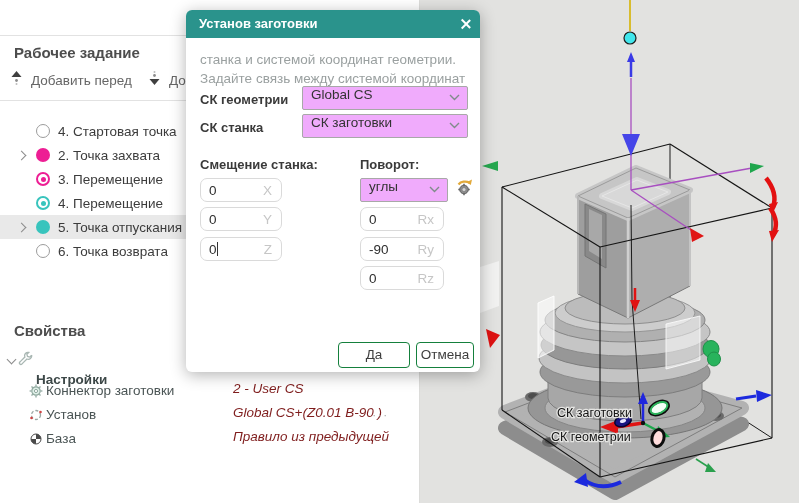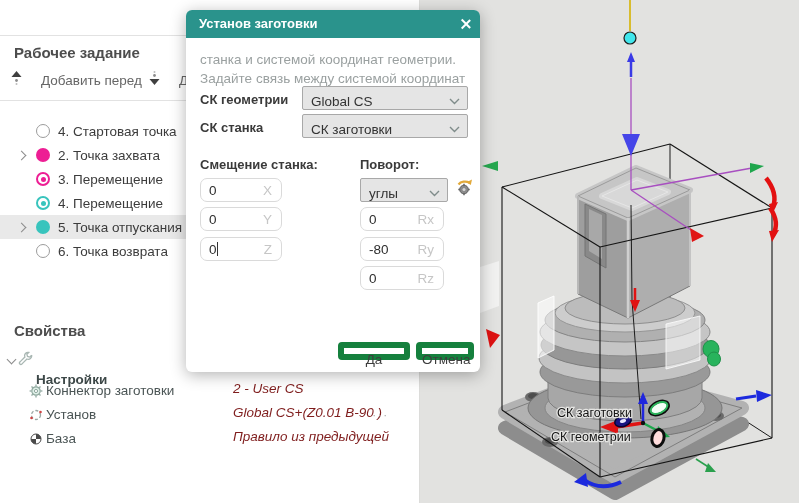--- a/index.html
+++ b/index.html
@@ -4,21 +4,21 @@
 <style>
   * { margin:0; padding:0; box-sizing:border-box; }
   html,body { width:799px; height:503px; overflow:hidden; }
   body { font-family:"Liberation Sans", sans-serif; background:#ffffff; }
   #app { position:relative; width:799px; height:503px; background:#ffffff; }
 
   
   .left-panel { position:absolute; left:0; top:0; width:420px; height:503px; background:#ffffff; border-right:1px solid #dcdcda; }
   .hdiv { position:absolute; left:0; width:420px; height:1px; background:#e2e2e2; }
   .panel-title { position:absolute; left:14px; font-size:15px; font-weight:bold; color:#4d4d4d; }
-  .toolbar-btn { position:absolute; top:68px; height:24px; display:flex; align-items:center; gap:18px; cursor:pointer; }
+  .toolbar-btn { position:absolute; top:68px; height:24px; display:flex; align-items:center; gap:8px; cursor:pointer; }
   .toolbar-btn .tlabel { font-size:13.5px; color:#666666; white-space:nowrap; }
 
   .task-row { position:absolute; left:0; width:420px; height:24px; display:flex; align-items:center; }
   .task-row.selected { background:#e9e9e9; }
   .task-chev { position:absolute; left:18px; width:7px; height:7px; border-top:1.5px solid #8b8b8b; border-right:1.5px solid #8b8b8b; transform:rotate(45deg); }
   .dot { position:absolute; left:36px; width:14px; height:14px; border-radius:50%; }
   .dot.outline { border:1.5px solid #9c9c9c; background:#fff; }
   .dot.magenta { background:#ed1e94; }
   .dot.teal    { background:#38c4bd; }
   .dot.ring-magenta { border:2px solid #ed1e94; background:#fff; }
@@ -48,30 +48,30 @@
   .dialog-header { position:absolute; left:0; top:0; width:294px; height:28px; background:#2a938c;
                    border-radius:6px 6px 0 0; color:#ffffff; font-size:13px; font-weight:bold;
                    line-height:28px; padding-left:13px; }
   .close-x { position:absolute; right:9px; top:8px; width:12px; height:12px; cursor:pointer; }
   .close-x::before, .close-x::after { content:""; position:absolute; left:5.5px; top:0; width:1.5px; height:12px; background:#ffffff; }
   .close-x::before { transform:rotate(45deg); }
   .close-x::after  { transform:rotate(-45deg); }
 
   .dlg-desc { position:absolute; left:14px; top:40px; width:270px; font-size:13.5px; line-height:19px; color:#9aa0a0; }
   .dlg-label { position:absolute; font-size:13px; font-weight:bold; color:#3a3a3a; white-space:nowrap; }
-  .dlg-select { position:absolute; height:24px; border:1px solid #a8a8a8; border-radius:2px; background:#e5e5e5;
-                display:flex; align-items:flex-end; cursor:pointer; }
+  .dlg-select { position:absolute; height:24px; border:1px solid #a8a8a8; border-radius:2px; background:#f0abfc;
+                display:flex; align-items:flex-start; cursor:pointer; }
   .dlg-select .sel-text { font-size:13.5px; color:#333; padding-left:8px; flex:1; white-space:nowrap; }
   .dlg-select .sel-chev { margin-right:7px; }
   .dlg-input { position:absolute; width:82px; height:24px; border:1.5px solid #dadada; border-radius:7px; background:#fff;
                display:flex; align-items:center; }
   .dlg-input .in-val { font-size:13.5px; color:#2e2e2e; padding-left:8px; flex:1; }
   .dlg-input .in-axis { font-size:13.5px; color:#c6c6c6; padding-right:9px; }
   .caret { display:inline-block; width:1px; height:14px; background:#333; vertical-align:-2px; }
-  .dlg-btn { position:absolute; top:332px; height:18px; border:6px solid #15803d; border-radius:4px; background:#fff;
+  .dlg-btn { position:absolute; top:332px; height:26px; border:1px solid #15803d; border-radius:4px; background:#fff;
              font-size:13.5px; color:#3e3e3e; text-align:center; line-height:24px; cursor:pointer; }
 </style>
 </head>
 <body>
 
 <div id="app">
 
   <div class="viewport">
     <svg width="379" height="503" viewBox="0 0 379 503" font-family="Liberation Sans, sans-serif">
 
@@ -396,21 +396,21 @@
           <circle cx="9" cy="11.5" r="1.5" fill="#d6d6d6"></circle>
           <path d="M3.5 6.5 A7.5 6 0 0 1 14.5 4.8" stroke="#e2a93a" stroke-width="2.2" fill="none"></path>
           <path d="M17 1.5 L15.8 7 L11.5 4.2 Z" fill="#e2a93a"></path>
         </svg>
     </span>
     <div class="dlg-input" style="left:174px; top:197px; width:84px">
       <span class="in-val">0</span>
       <span class="in-axis">Rx</span>
     </div>
     <div class="dlg-input" style="left:174px; top:227px; width:84px">
-      <span class="in-val">-80</span>
+      <span class="in-val">-90</span>
       <span class="in-axis">Ry</span>
     </div>
     <div class="dlg-input" style="left:174px; top:256px; width:84px">
       <span class="in-val">0</span>
       <span class="in-axis">Rz</span>
     </div>
 
     <div class="dlg-btn" style="left:152px; width:72px">Да</div>
     <div class="dlg-btn" style="left:230px; width:58px">Отмена</div>
   </div>

